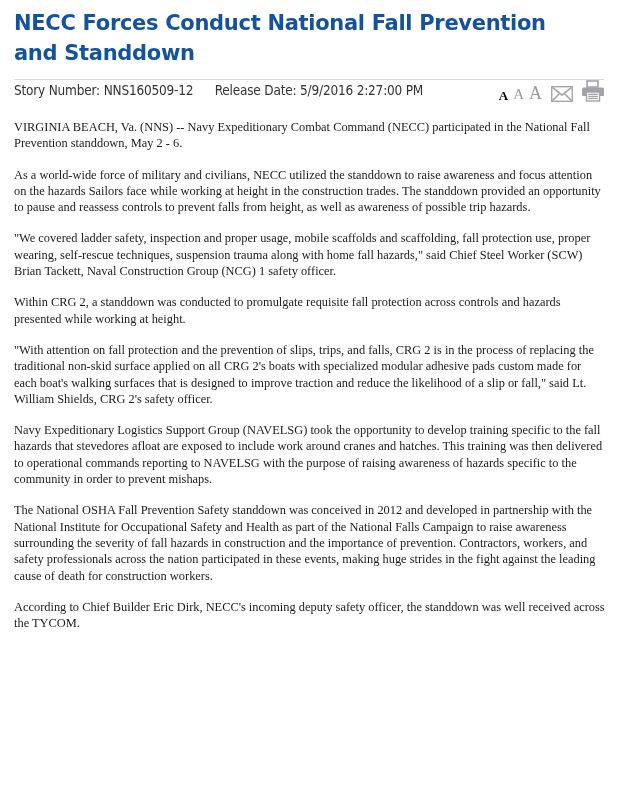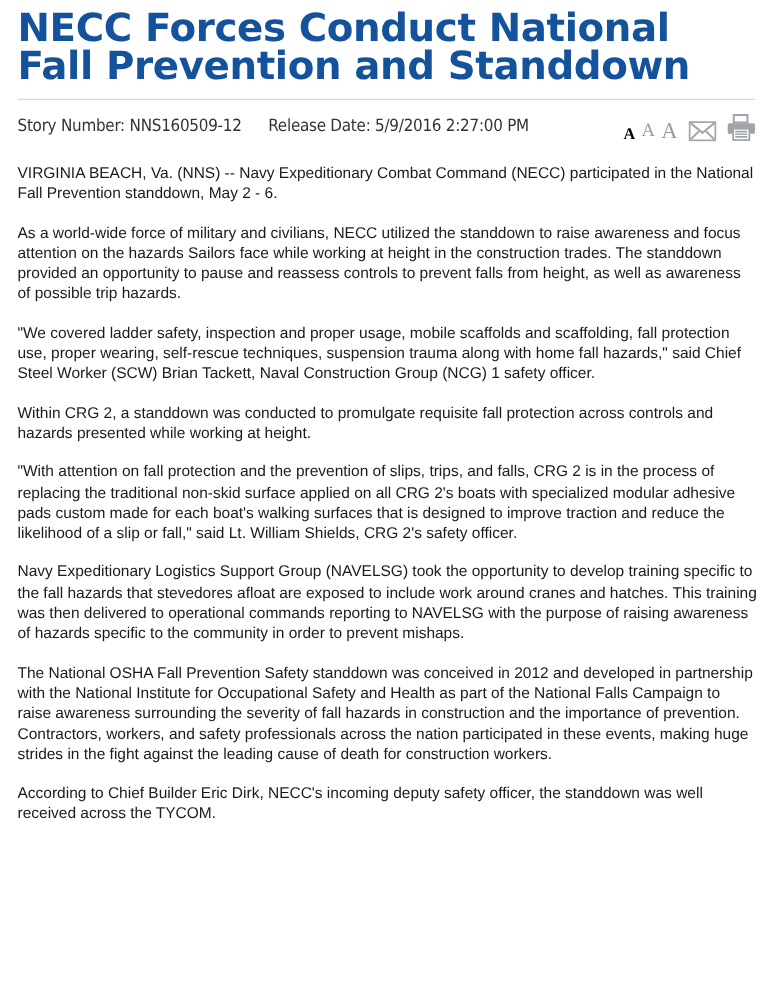--- a/index.html
+++ b/index.html
@@ -20,40 +20,39 @@
     box-sizing: border-box;
     padding: 6px 14px 0 14px;
     position: relative;
   }
 
   
   .headline {
     color: #14539b;
     font-family: "DejaVu Sans", sans-serif;
     font-weight: bold;
-    font-size: 31px;
+    font-size: 21px;
     line-height: 30px;
     letter-spacing: -0.3px;
     margin: 2px 0 0 0;
     max-width: 560px;
   }
 
   
   .rule {
     height: 1px;
     background: #d9d9d9;
     margin: 11px 2px 0 0;
   }
 
   
   .meta-row {
     display: flex;
     align-items: flex-start;
     justify-content: space-between;
-    margin-top: 11px;
   }
   .meta-left {
     font-family: "DejaVu Sans Condensed", "Liberation Sans", sans-serif;
     font-size: 13.5px;
     color: #333333;
     white-space: nowrap;
     letter-spacing: -0.2px;
     padding-top: 2px;
   }
   .meta-left .sep {
@@ -90,21 +89,21 @@
     color: #8e8e8e;
     letter-spacing: -0.1px;
     margin-top: 9px;
   }
 
   
   .body-copy {
     margin-top: 17px;
   }
   .body-copy p {
-    font-family: Liberation Sans, sans-serif;
+    font-family: Liberation Serif, serif;
     font-size: 12.4px;
     line-height: 16.3px;
     color: #1b1b1b;
     margin: 0 0 15px 0;
     max-width: 592px;
     text-align: left;
   }
   .body-copy p:last-child { margin-bottom: 0; }
 </style>
 </head>

